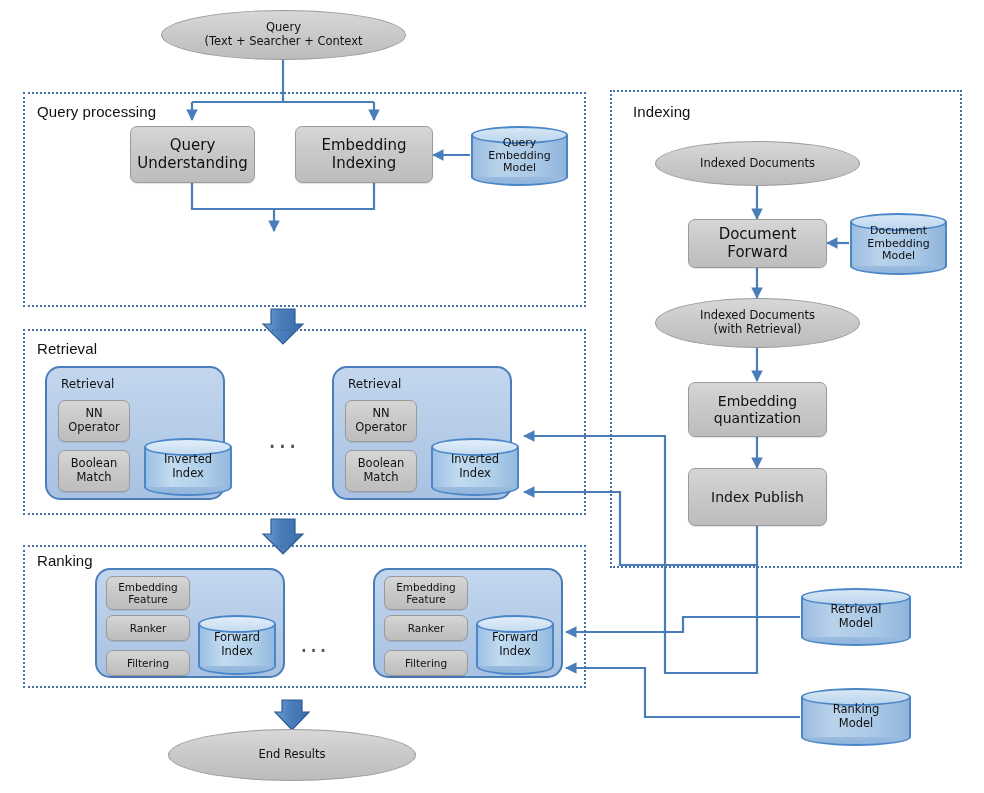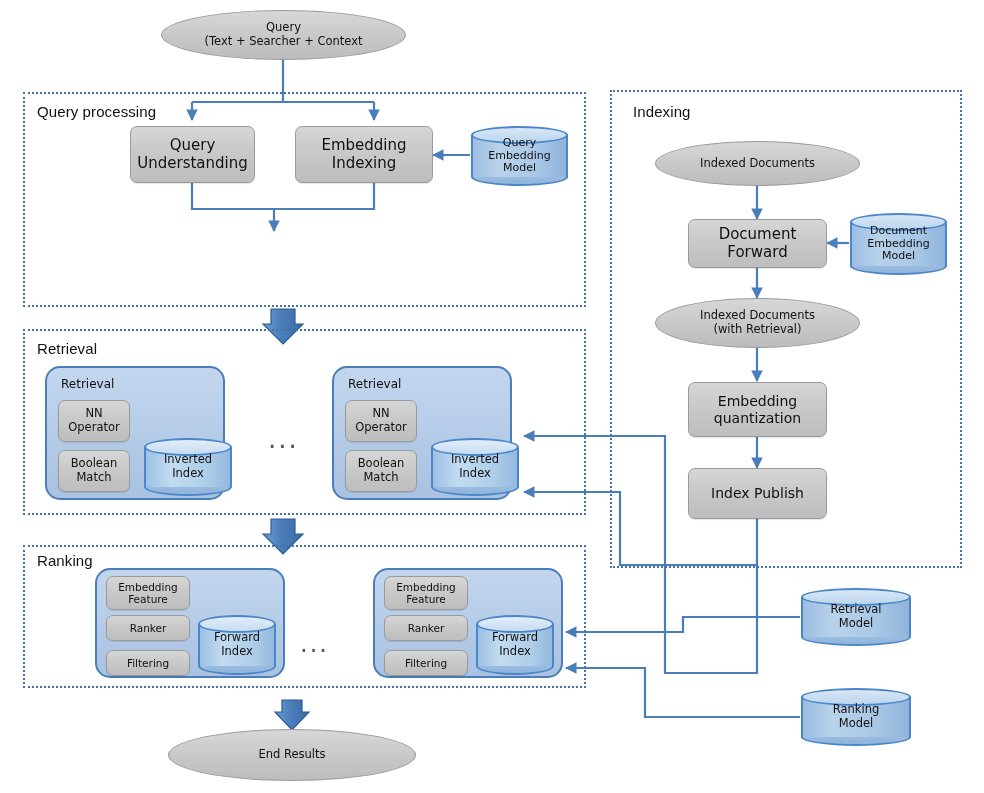--- a/index.html
+++ b/index.html
@@ -305,21 +305,21 @@
     </div>
   </div>
 
   <div class="gbox" style="left:688px;top:382px;width:139px;height:55px;font-size:14px;">
     <div>
       <span class="nowrap">Embedding</span><br>
       <span class="nowrap">quantization</span>
     </div>
   </div>
 
-  <div class="gbox" style="left:688px;top:468px;width:139px;height:51px;font-size:14px;">
+  <div class="gbox" style="left:688px;top:468px;width:139px;height:58px;font-size:14px;">
     <span class="nowrap">Index Publish</span>
   </div>
 
   <div class="cyl" style="left:801px;top:588px;width:110px;height:58px;">
     <div class="bot"></div>
     <div class="body"></div>
     <div class="top"></div>
     <div class="lbl" style="font-size:11.5px;">
       <div>
         <span class="nowrap">Retrieval</span><br>

